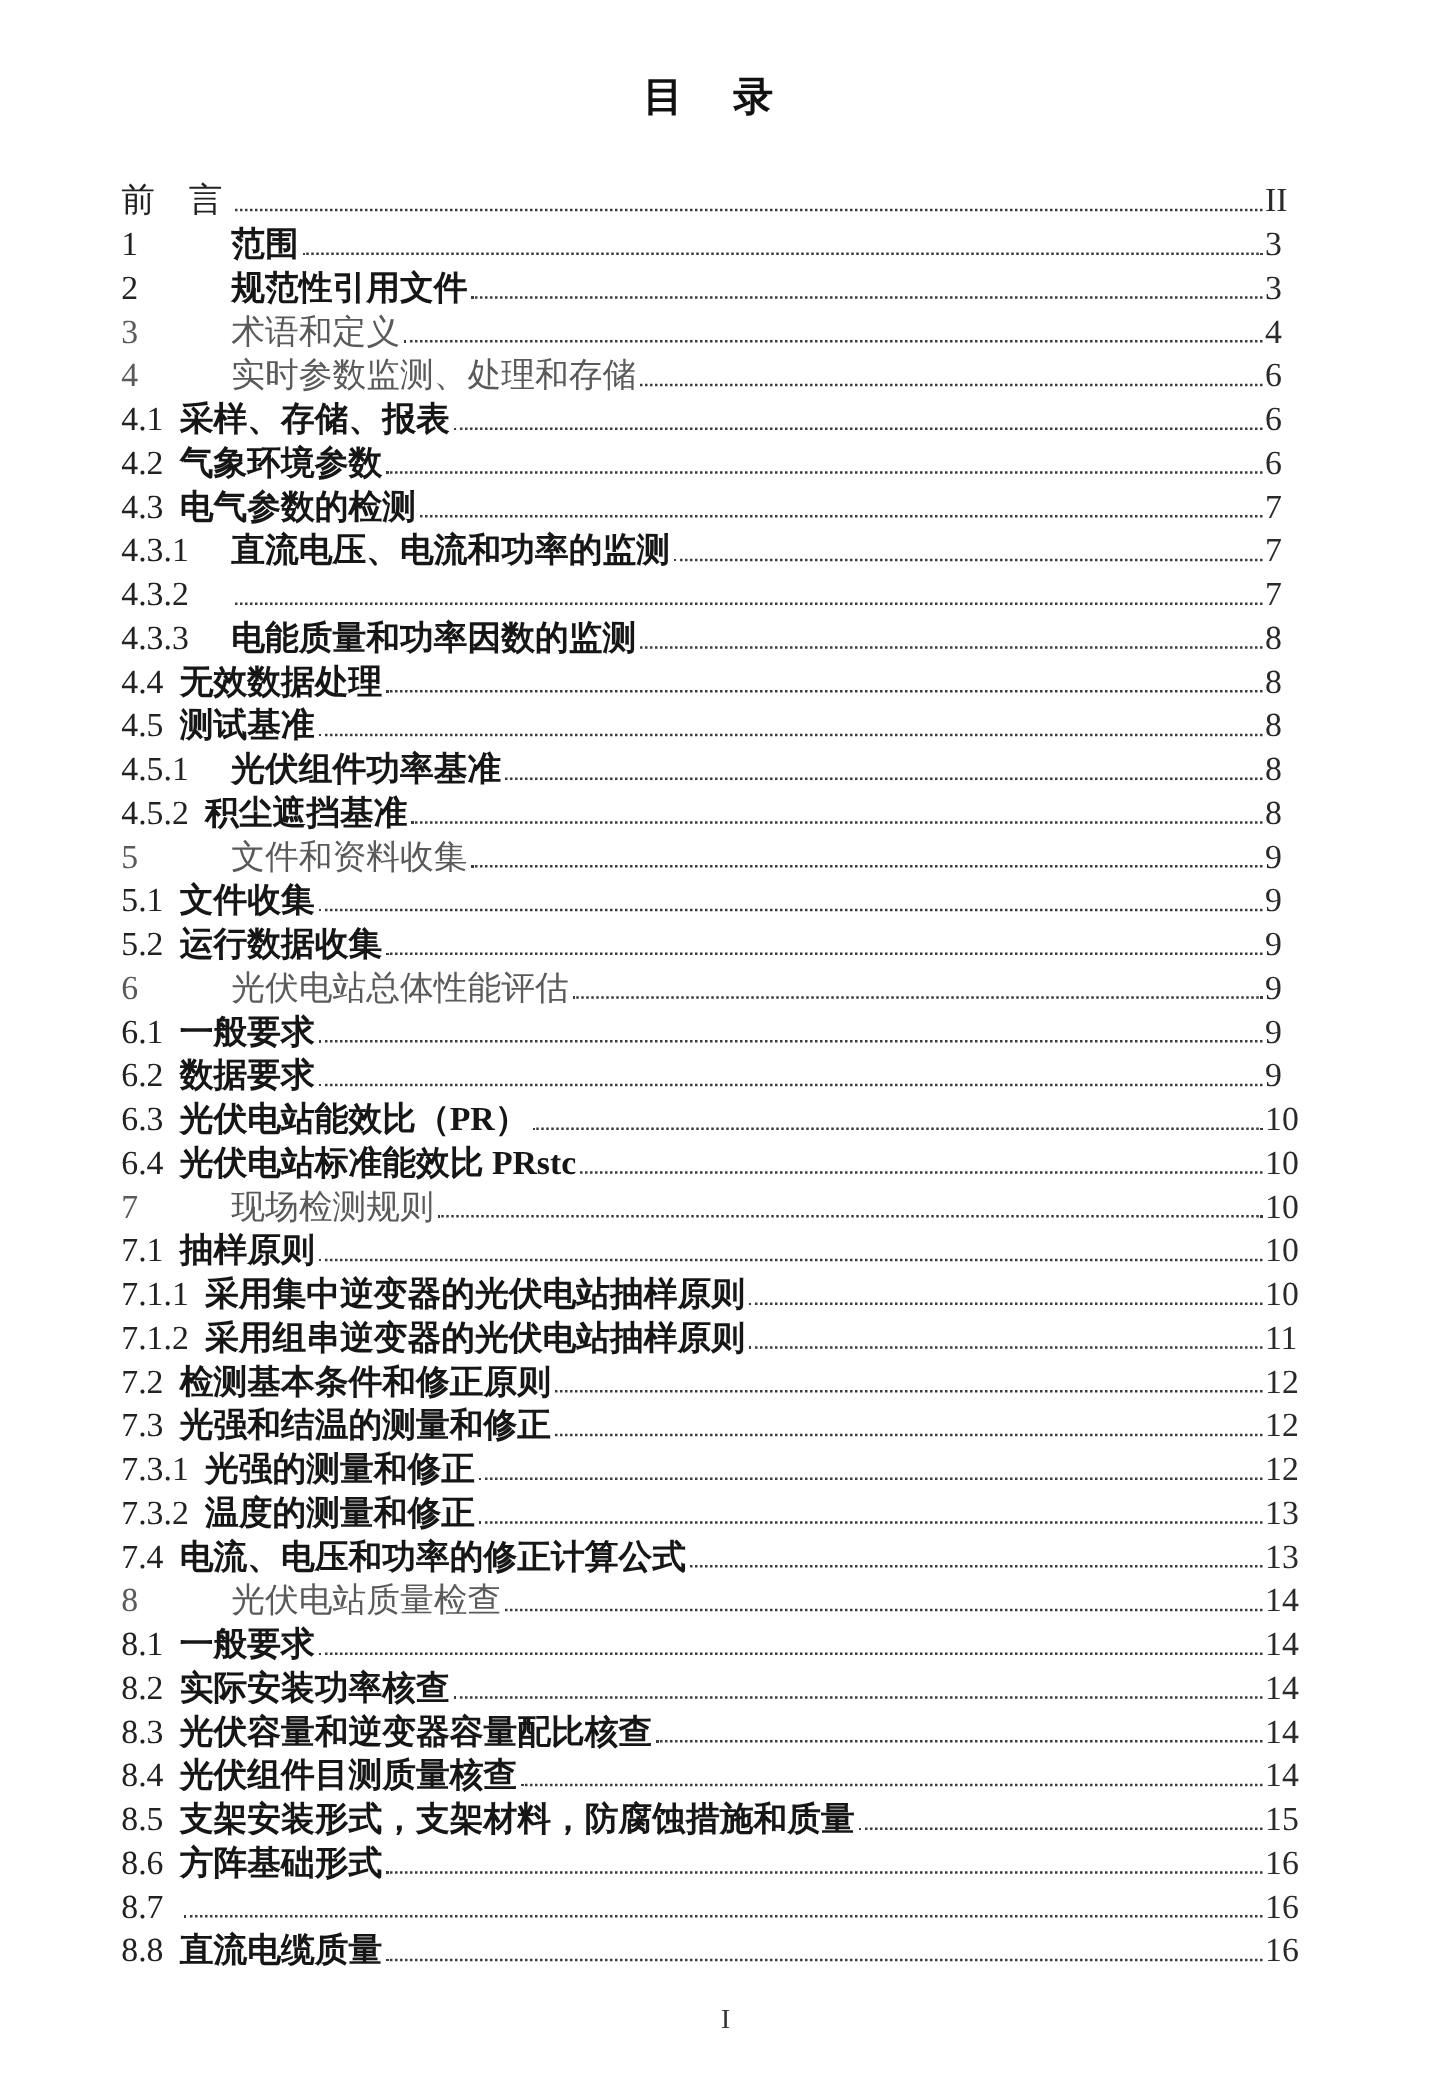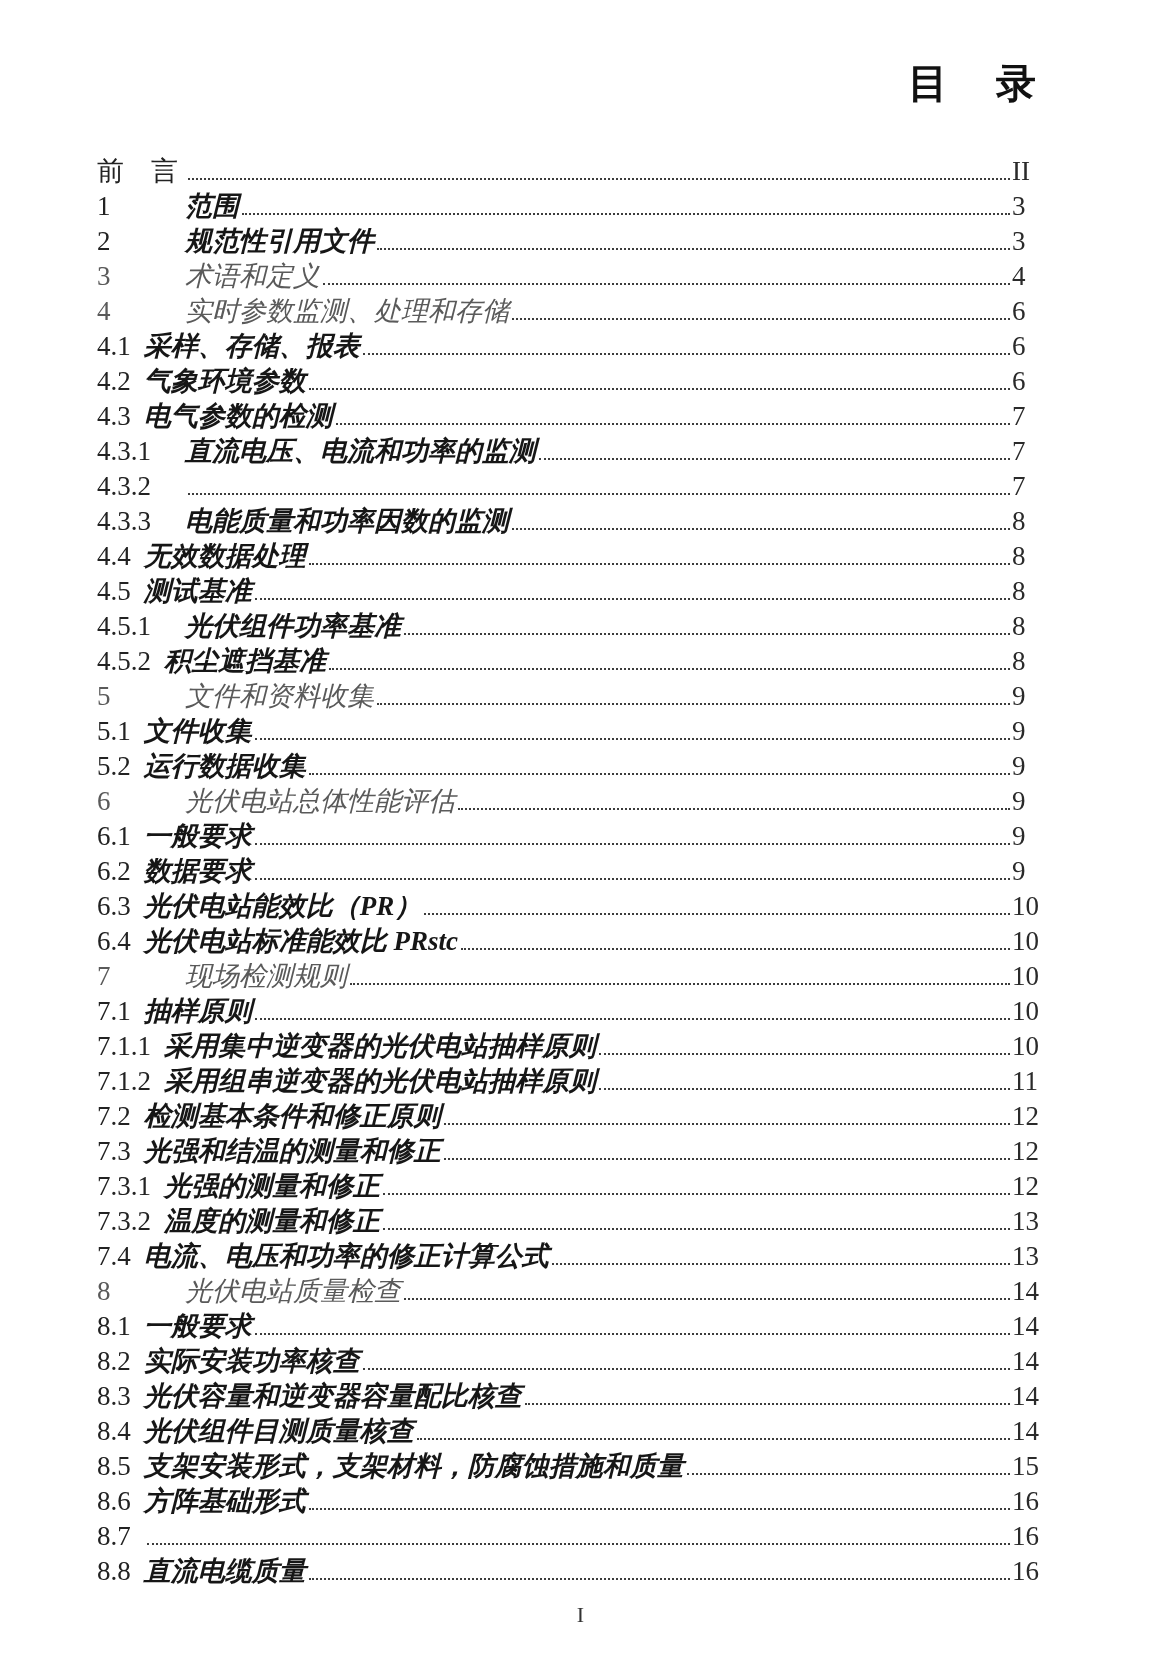--- a/index.html
+++ b/index.html
@@ -15,22 +15,22 @@
     color: #1b1b1b;
   }
   .page {
     box-sizing: border-box;
     width: 1161px;
     height: 1677px;
     padding: 56px 121px 0 97px;
     position: relative;
   }
   .doc-title {
-    text-align: right;
-    font-size: 40px;
+    text-align: center;
+    font-size: 32px;
     font-weight: 700;
     letter-spacing: 4px;
     margin: 0 0 40px 0;
     color: #111;
   }
   .toc {
     width: 100%;
   }
   .toc-row {
     display: flex;
@@ -49,21 +49,20 @@
   .toc-row.lv-wide .num {
     min-width: 88px;
   }
   .toc-row.lv-sub .num {
     margin-right: 13px;
   }
   .toc-row .t {
     flex: 0 0 auto;
     font-weight: 600;
     color: #161616;
-    font-style: italic;
   }
   .toc-row.light .t {
     font-weight: 400;
     color: #5a5a5a;
   }
   .toc-row.light .num {
     color: #5a5a5a;
   }
   .toc-row .leader {
     flex: 1 1 auto;

